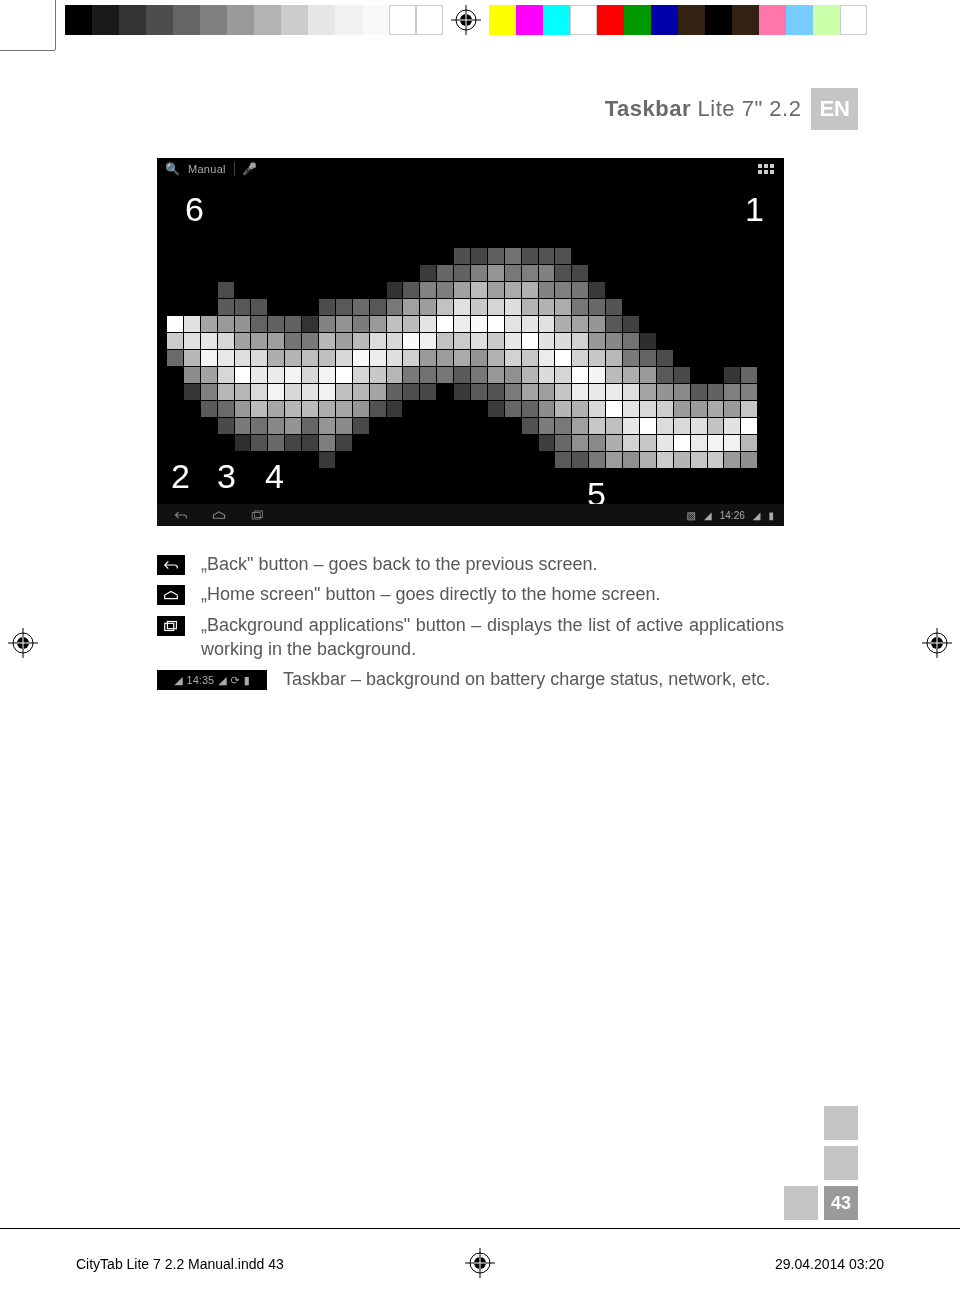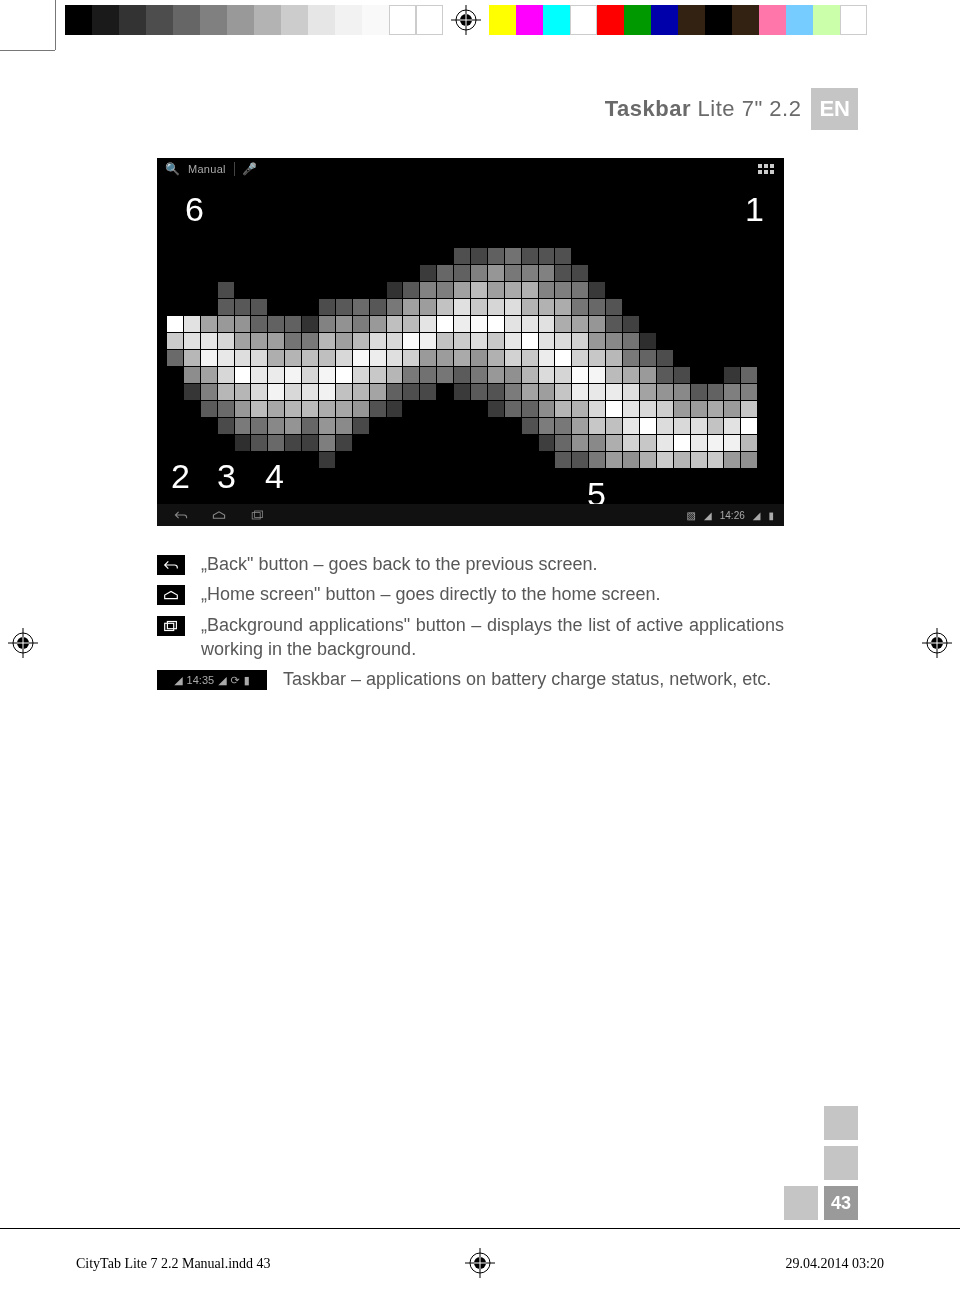--- a/index.html
+++ b/index.html
@@ -65,21 +65,21 @@
   .iconbox svg { width: 18px; height: 14px; fill: none; stroke: #fff; stroke-width: 1.3; }
   .iconbox .dotgrid { display: grid; grid-template-columns: repeat(3,3px); grid-template-rows: repeat(2,3px); gap: 2px; }
   .iconbox .dotgrid span{ width:3px;height:3px;background:#fff;}
   .button-list .txt { font-size: 18px; line-height: 1.35; color: #585858; text-align: justify; flex: 1; }
   
   .pgblocks { position: absolute; right: 102px; bottom: 96px; display: flex; flex-direction: column; align-items: flex-end; gap: 6px; }
   .pgblocks .sq { width: 34px; height: 34px; background: #c5c5c5; }
   .pgblocks .row { display: flex; gap: 6px; align-items: center; }
   .pgblocks .pgnum { width: 34px; height: 34px; background: #9a9a9a; color: #fff; font-weight: 600; display: flex; align-items: center; justify-content: center; font-size: 18px;}
   
-  .indd { position: absolute; left: 0; right: 0; bottom: 0; top: 1228px; font-family: Liberation Serif, serif; }
+  .indd { position: absolute; left: 0; right: 0; bottom: 0; top: 1228px; }
   .indd .hline { position: absolute; left: 0; right: 0; top: 0; border-top: 1px solid #000; }
   .indd .txtleft { position: absolute; left: 76px; top: 28px; font-size: 14px; color: #000; }
   .indd .txtright { position: absolute; right: 76px; top: 28px; font-size: 14px; color: #000; }
   .indd .regctr { position: absolute; left: 50%; top: 20px; transform: translateX(-50%); }
   .indd .regctr svg { width: 30px; height: 30px; }
 </style>
 </head>
 <body>
 
 <div class="vline"></div>
@@ -723,21 +723,21 @@
       <span class="txt">„Background applications" button – displays the list of active applications working in the background.</span>
     </li>
     <li>
       <span class="iconbox wide">
         <span>◢</span>
         <span>14:35</span>
         <span>◢</span>
         <span>⟳</span>
         <span>▮</span>
       </span>
-      <span class="txt">Taskbar – applications on battery charge status, network, etc.</span>
+      <span class="txt">Taskbar – background on battery charge status, network, etc.</span>
     </li>
   </ul>
 </div>
 
 <div class="pgblocks">
   <div class="sq"></div>
   <div class="sq"></div>
   <div class="row">
     <div class="sq"></div>
     <div class="pgnum">43</div>

